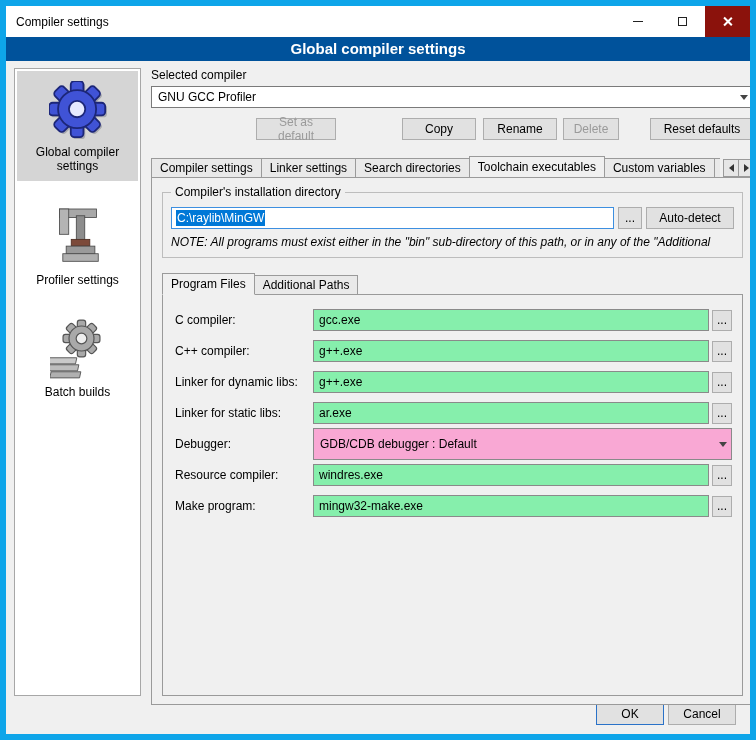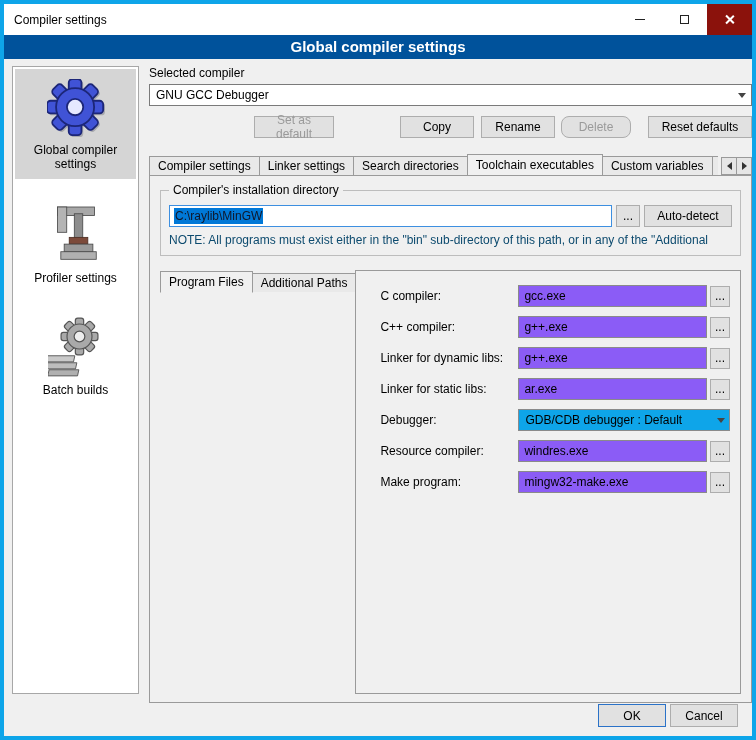--- a/index.html
+++ b/index.html
@@ -1,20 +1,20 @@
 <!DOCTYPE html>
 <html><head>
 <meta charset="utf-8">
 <style>
   * { box-sizing: border-box; margin: 0; padding: 0; }
   html,body { width:756px; height:740px; }
   body { font-family: "Liberation Sans", sans-serif; font-size: 12px; color:#000; }
 
   .window { position:relative; width:756px; height:740px; background:#f0f0f0;
-            border:4px solid #0ea5e9; overflow:hidden; }
+            border:6px solid #0ea5e9; overflow:hidden; }
 
   
   .titlebar { height:31px; background:#ffffff; display:flex; align-items:center; }
   .titlebar .title { padding-left:10px; font-size:12px; flex:1; }
   .cap-btn { width:45px; height:31px; display:flex; align-items:center; justify-content:center; }
   .glyph-min { width:10px; height:1px; background:#222; }
   .glyph-max { width:9px; height:9px; border:1px solid #222; }
   .cap-close { background:#8b120c; position:relative; }
   .glyph-close { position:relative; width:11px; height:11px; }
   .glyph-close::before, .glyph-close::after { content:""; position:absolute; left:5px; top:0;
@@ -52,21 +52,21 @@
   .btn { height:22px; background:#e1e1e1; border:1px solid #adadad; font-size:12px;
          font-family:"Liberation Sans",sans-serif; display:inline-flex; align-items:center;
          justify-content:center; padding:0 8px; cursor:default; }
   .btn.disabled { color:#9a9a9a; }
   .btn.focused { border-color:#2a72c8; }
 
   .btn-row { display:flex; margin-top:10px; align-items:center;justify-content:center; }
   .btn-row .b-setdef { margin-left:105px; width:80px; }
   .btn-row .b-copy   { margin-left:66px; width:74px; }
   .btn-row .b-rename { margin-left:7px;  width:74px; }
-  .btn-row .b-delete { margin-left:6px;  width:70px;border-radius:8px; }
+  .btn-row .b-delete { margin-left:6px;  width:56px; }
   .btn-row .b-reset  { margin-left:auto; width:104px; }
 
   
   .tabstrip { display:flex; margin-top:15px; height:22px; align-items:flex-end; }
   .tabs-scroller { flex:1; display:flex; overflow:hidden; white-space:nowrap; align-items:flex-end; height:22px; }
   .tab { border:1px solid #9a9a9a; border-bottom:none; background:#e9e9e9; padding:0 8px;
          height:19px; line-height:18px; font-size:12px; flex:0 0 auto; margin-right:-1px; }
   .tab.active { background:#f0f0f0; height:22px; line-height:21px; position:relative; z-index:3;
                 margin-bottom:-1px; border-bottom:1px solid #f0f0f0; }
   .tab-arrows { display:flex; margin-left:4px; }
@@ -77,37 +77,37 @@
 
   .panel { border:1px solid #9a9a9a; background:#f0f0f0; height:528px; padding:10px 10px 8px 10px;
            display:flex; flex-direction:column; position:relative; z-index:1; }
 
   
   .groupbox { position:relative; border:1px solid #bdbdbd; padding:14px 8px 8px 8px; margin-top:4px; }
   .groupbox .legend { position:absolute; top:-8px; left:8px; background:#f0f0f0; padding:0 4px; font-size:12px; }
   .dir-row { display:flex; gap:4px; }
   .install-input { flex:1; height:22px; border:1px solid #3d8fe0; background:#fff; display:flex;
                    align-items:center; padding-left:4px; font-size:12px; overflow:hidden; }
-  .install-input .sel { background:#0078d7; color:#0f172a; padding:1px 1px; }
+  .install-input .sel { background:#0078d7; color:#ffffff; padding:1px 1px; }
   .mini-btn { width:24px; height:22px; }
   .autodetect-btn { width:88px; height:22px; }
-  .note { margin-top:6px; color:#0c4a6e; font-size:12px; white-space:nowrap; overflow:hidden; }
-
-  
-  .subnotebook { margin-top:14px; flex:1; display:flex; }
+  .note { margin-top:6px; color:#000000; font-size:12px; white-space:nowrap; overflow:hidden;font-style:italic; }
+
+  
+  .subnotebook { margin-top:14px; flex:1; display:flex; flex-direction:column; }
   .subtabs { display:flex; height:22px; align-items:flex-end; }
-  .subpanel { flex:1; border:1px solid #9a9a9a; background:#f0f0f0; padding:14px 10px 10px 24px;
+  .subpanel { flex:1; border:1px solid #9a9a9a; background:#f0f0f0; padding:14px 10px 10px 12px;
               position:relative; z-index:1; }
 
   .form-row { display:flex; align-items:center; margin-bottom:9px; height:22px; }
   .form-row .flabel { width:138px; font-size:12px; flex:0 0 auto; }
-  .txt { flex:1; height:22px; border:1px solid #8a8a8a; background:#8b5cf6; font-size:12px;
+  .txt { flex:1; height:22px; border:1px solid #8a8a8a; background:#86efac; font-size:12px;
          font-family:"Liberation Sans",sans-serif; padding:0 5px; }
   .row-browse { width:20px; height:21px; margin-left:3px; flex:0 0 auto; }
-  .choice { flex:1; height:22px; border:1px solid #8a8a8a; background:#0ea5e9; display:flex;
+  .choice { flex:1; height:32px; border:1px solid #8a8a8a; background:#f9a8d4; display:flex;
             align-items:center; padding-left:6px; position:relative; }
   .choice .arrow-zone { position:absolute; right:4px; top:0; bottom:0; display:flex; align-items:center; }
 
   
   .footer { position:absolute; right:14px; bottom:9px; display:flex; gap:4px; }
   .footer .btn { width:68px; height:23px; }
 </style>
 </head>
 <body>
 
@@ -198,21 +198,21 @@
         </div>
         <div class="lbl">Batch builds</div>
       </div>
     </div>
 
     <div class="main">
 
       <div class="field-label">Selected compiler</div>
 
       <div class="combo">
-        <span>GNU GCC Debugger</span>
+        <span>GNU GCC Profiler</span>
         <span class="arrow-zone">
             <span class="tri-down"></span>
           </span>
       </div>
 
       <div class="btn-row">
         <button class="btn disabled b-setdef">Set as default</button>
         <button class="btn b-copy">Copy</button>
         <button class="btn b-rename">Rename</button>
         <button class="btn disabled b-delete">Delete</button>

